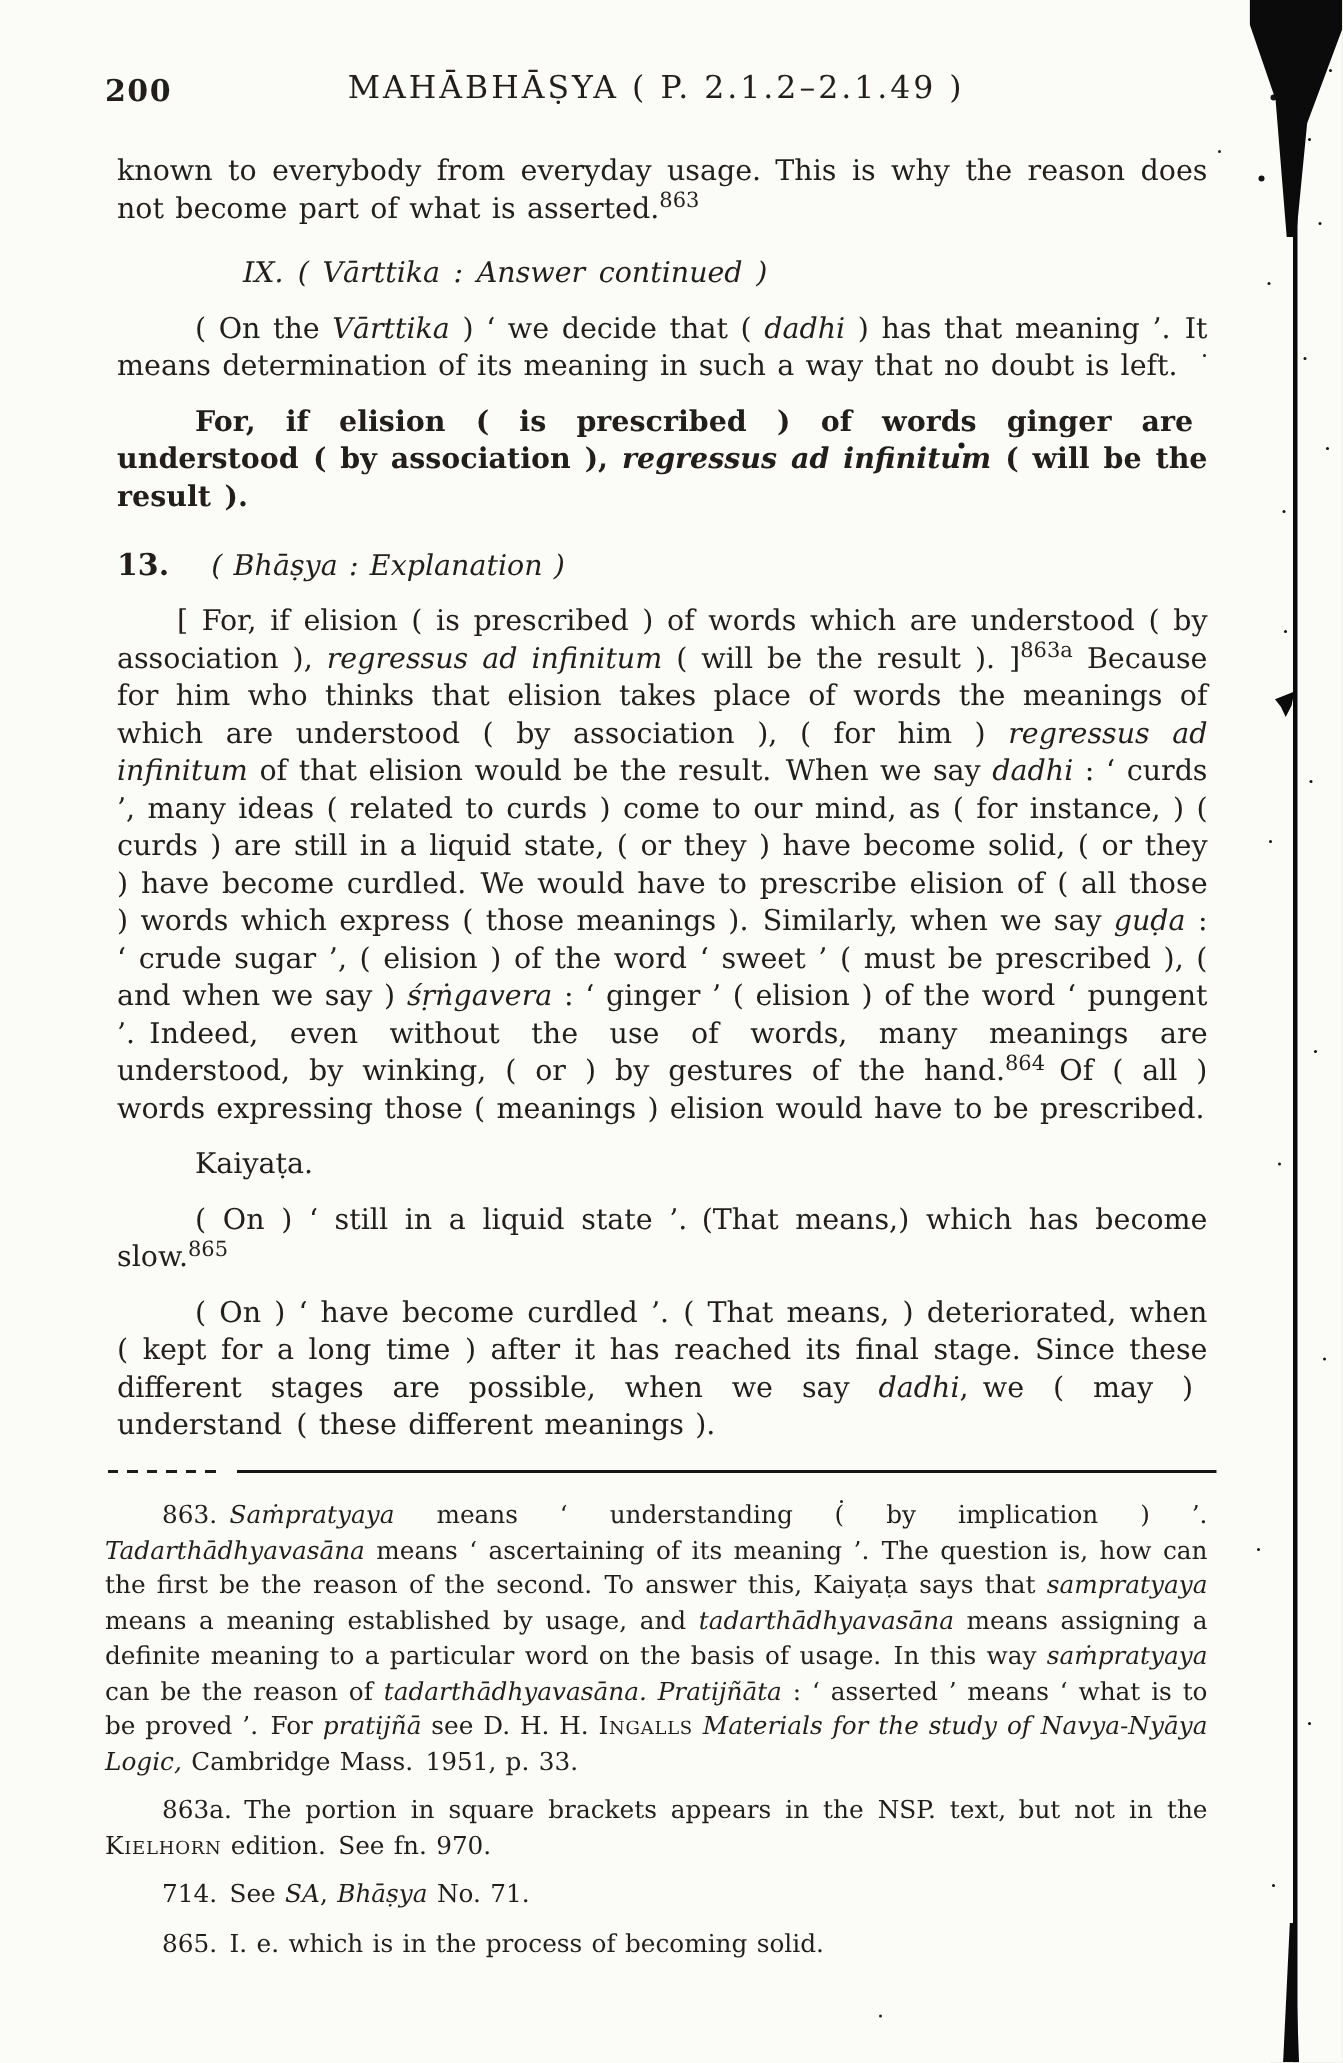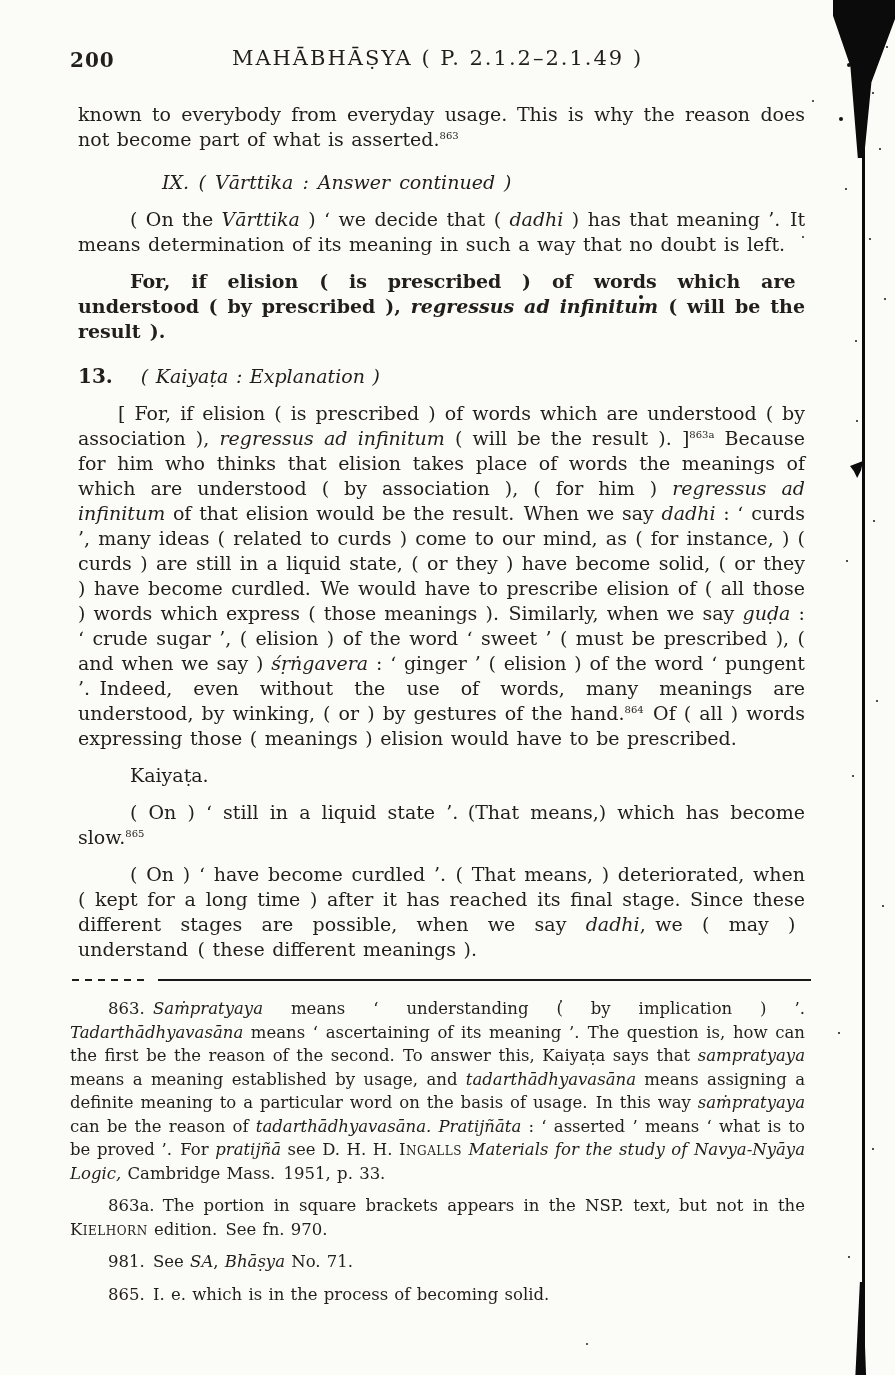--- a/index.html
+++ b/index.html
@@ -17,21 +17,21 @@
   .indent{text-indent:52px;}
   .indent-sm{text-indent:40px;}
   .heading-ix{margin-left:92px;margin-top:18px;text-align:left;word-spacing:3px;}
   .bold-para{font-weight:bold;margin-top:12px;word-spacing:2.5px;}
   .heading-13{margin-top:20px;text-align:left;}
   .num13{font-weight:bold;font-size:20px;margin-right:28px;text-align:right;}
   .i{font-style:italic;}
   .b{font-weight:bold;}
   .bi{font-weight:bold;font-style:italic;}
   .sc{font-variant:small-caps;letter-spacing:.5px;}
-  .sup{font-size:10px;vertical-align:7px;line-height:0;}
+  .sup{font-size:14px;vertical-align:7px;line-height:0;}
   .fnrule{display:flex;align-items:center;height:3px;margin:16px 0 0 2px;}
   .fnrule .dashes{width:78px;height:2px;background:repeating-linear-gradient(90deg,#1c1c1c 0 7px,transparent 7px 13px);}
   .fnrule .gap{width:8px;height:2px;}
   .fnrule .solid{flex:1;height:2px;background:#171717;margin-right:-6px;}
   .footnotes{margin-top:16px;}
   .fn{font-size:16.5px;line-height:23.5px;margin:9px 0 0;text-align:justify;text-indent:38px;word-spacing:1px;}
   
   .edge-line{position:absolute;left:862px;top:0;width:3px;height:1375px;background:#0b0b0b;}
   .corner-blob{position:absolute;left:833px;top:0;width:62px;height:158px;background:#0b0b0b;
     clip-path:polygon(10% 0,100% 0,100% 12%,62% 52%,50% 100%,40% 100%,28% 42%,0 10%,0 0);}
@@ -58,38 +58,38 @@
   <div class="content">
     <div class="header">
       <span class="pagenum">200</span>
       <span class="title">MAHĀBHĀṢYA ( P. 2.1.2–2.1.49 )</span>
     </div>
 
     <div>
         <p class="para noindent"><span>known to everybody from everyday usage. This is why the reason does not become part of what is asserted.</span><span class="sup">863</span></p>
         <p class="para heading-ix"><span class="i">IX. ( Vārttika : Answer continued )</span></p>
         <p class="para indent"><span>( On the </span><span class="i">Vārttika</span><span> ) ‘ we decide that ( </span><span class="i">dadhi</span><span> ) has that meaning ’. It means determination of its meaning in such a way that no doubt is left.</span></p>
-        <p class="para bold-para indent"><span class="b">For, if elision ( is prescribed ) of words which are understood ( by prescribed ), </span><span class="bi">regressus ad infinitum</span><span class="b"> ( will be the result ).</span></p>
-        <p class="para heading-13"><span class="num13">13.</span><span class="i">( Kaiyaṭa : Explanation )</span></p>
+        <p class="para bold-para indent"><span class="b">For, if elision ( is prescribed ) of words ginger are understood ( by association ), </span><span class="bi">regressus ad infinitum</span><span class="b"> ( will be the result ).</span></p>
+        <p class="para heading-13"><span class="num13">13.</span><span class="i">( Bhāṣya : Explanation )</span></p>
         <p class="para indent-sm"><span>[ For, if elision ( is prescribed ) of words which are understood ( by association ), </span><span class="i">regressus ad infinitum</span><span> ( will be the result ). ]</span><span class="sup">863a</span><span> Because for him who thinks that elision takes place of words the meanings of which are understood ( by association ), ( for him ) </span><span class="i">regressus ad infinitum</span><span> of that elision would be the result. When we say </span><span class="i">dadhi</span><span> : ‘ curds ’, many ideas ( related to curds ) come to our mind, as ( for instance, ) ( curds ) are still in a liquid state, ( or they ) have become solid, ( or they ) have become curdled. We would have to prescribe elision of ( all those ) words which express ( those meanings ). Similarly, when we say </span><span class="i">guḍa</span><span> : ‘ crude sugar ’, ( elision ) of the word ‘ sweet ’ ( must be prescribed ), ( and when we say ) </span><span class="i">śṛṅgavera</span><span> : ‘ ginger ’ ( elision ) of the word ‘ pungent ’. Indeed, even without the use of words, many meanings are understood, by winking, ( or ) by gestures of the hand.</span><span class="sup">864</span><span> Of ( all ) words expressing those ( meanings ) elision would have to be prescribed.</span></p>
         <p class="para indent"><span>Kaiyaṭa.</span></p>
         <p class="para indent"><span>( On ) ‘ still in a liquid state ’. (That means,) which has become slow.</span><span class="sup">865</span></p>
         <p class="para indent"><span>( On ) ‘ have become curdled ’. ( That means, ) deteriorated, when ( kept for a long time ) after it has reached its final stage. Since these different stages are possible, when we say </span><span class="i">dadhi</span><span>, we ( may ) understand ( these different meanings ).</span></p>
       </div>
 
     <div class="fnrule">
       <span class="dashes"></span>
       <span class="gap"></span>
       <span class="solid"></span>
     </div>
 
     <div class="footnotes">
         <p class="fn "><span>863. </span><span class="i">Saṁpratyaya</span><span> means ‘ understanding ( by implication ) ’. </span><span class="i">Tadarthādhyavasāna</span><span> means ‘ ascertaining of its meaning ’. The question is, how can the first be the reason of the second. To answer this, Kaiyaṭa says that </span><span class="i">sampratyaya</span><span> means a meaning established by usage, and </span><span class="i">tadarthādhyavasāna</span><span> means assigning a definite meaning to a particular word on the basis of usage. In this way </span><span class="i">saṁpratyaya</span><span> can be the reason of </span><span class="i">tadarthādhyavasāna.</span><span> </span><span class="i">Pratijñāta</span><span> : ‘ asserted ’ means ‘ what is to be proved ’. For </span><span class="i">pratijñā</span><span> see D. H. H. </span><span class="sc">Ingalls</span><span> </span><span class="i">Materials for the study of Navya-Nyāya Logic,</span><span> Cambridge Mass. 1951, p. 33.</span></p>
         <p class="fn "><span>863a. The portion in square brackets appears in the NSP. text, but not in the </span><span class="sc">Kielhorn</span><span> edition. See fn. 970.</span></p>
-        <p class="fn "><span>981. See </span><span class="i">SA</span><span>, </span><span class="i">Bhāṣya</span><span> No. 71.</span></p>
+        <p class="fn "><span>714. See </span><span class="i">SA</span><span>, </span><span class="i">Bhāṣya</span><span> No. 71.</span></p>
         <p class="fn "><span>865. I. e. which is in the process of becoming solid.</span></p>
       </div>
   </div>
 
   <div class="speckles"></div>
   <div class="corner-blob"></div>
   <div class="mid-blob"></div>
   <div class="bottom-blob"></div>
   <div class="edge-line"></div>
 </div>

